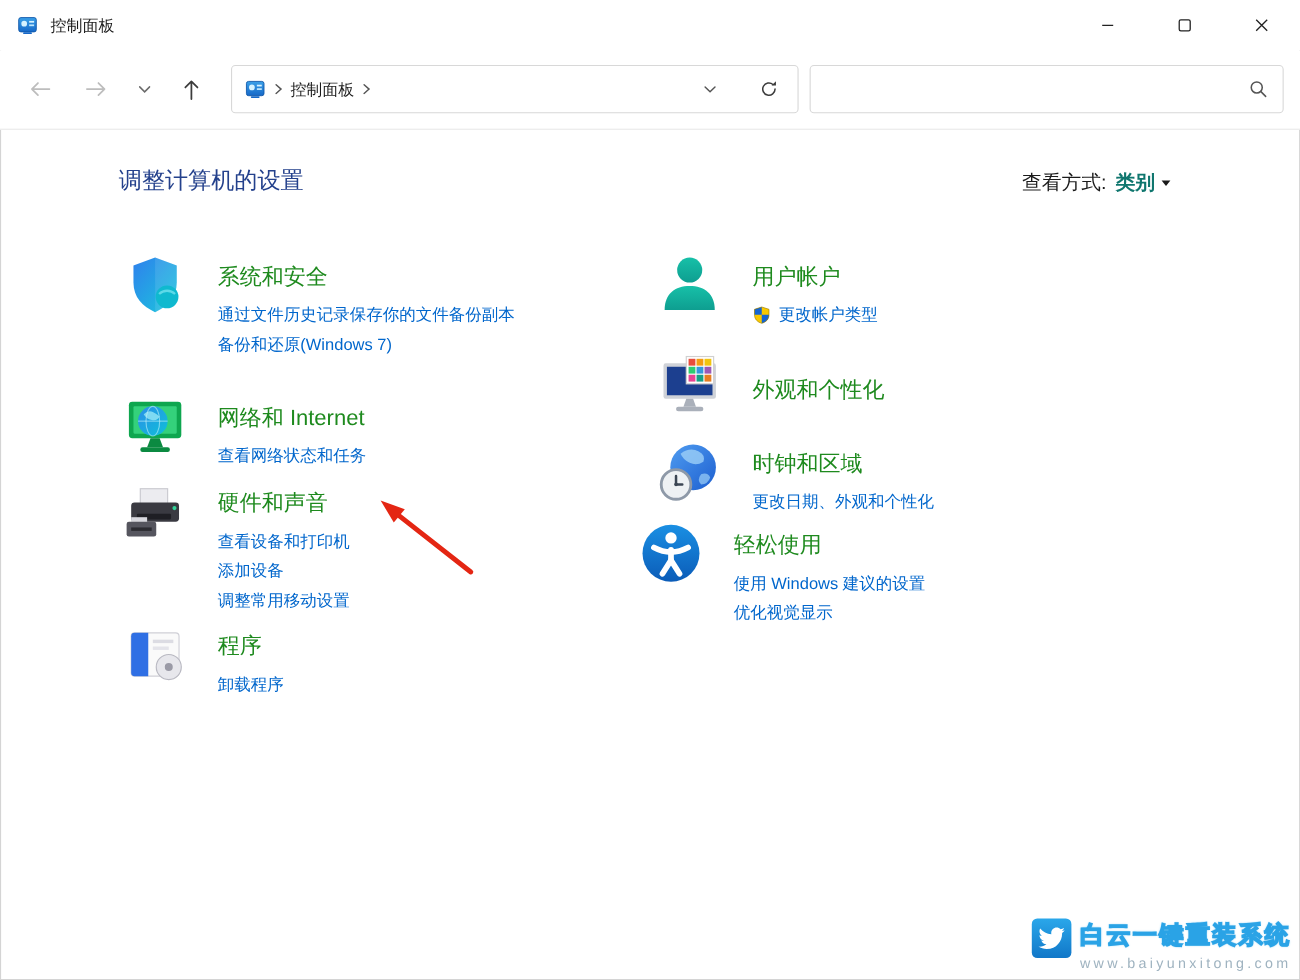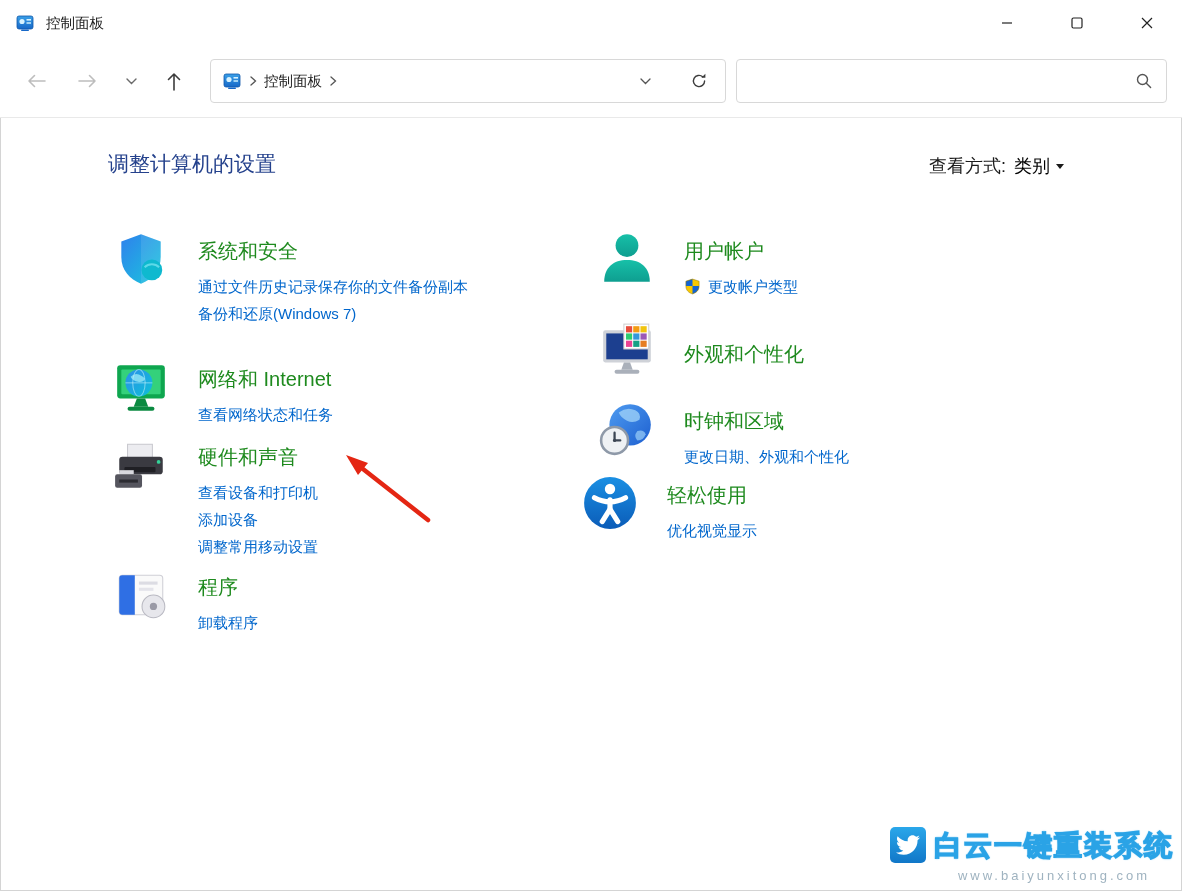--- a/index.html
+++ b/index.html
@@ -20,36 +20,36 @@
   .nav-ico{position:absolute;width:28px;height:28px;top:21px;display:flex;align-items:center;justify-content:center;cursor:pointer;}
   .addrbar{position:absolute;left:210px;top:13px;width:516px;height:44px;border:1px solid #d8d8d8;border-radius:4px;display:flex;align-items:center;padding:0 10px 0 12px;box-sizing:border-box;cursor:text;background:#fff;}
   .addrbar .crumb{font-size:14.5px;color:#1b1b1b;margin:0 7px;cursor:pointer;white-space:nowrap;}
   .addr-right{display:flex;align-items:center;gap:40px;margin-left:auto;padding-right:8px;}
   .searchbox{position:absolute;left:736px;top:13px;width:431px;height:44px;border:1px solid #d8d8d8;border-radius:4px;display:flex;align-items:center;padding:0 14px;box-sizing:border-box;background:#fff;}
   .searchbox input{border:none;outline:none;flex:1;font-size:14px;font-family:"Liberation Sans",sans-serif;background:transparent;color:#222;}
   
   .page-heading{position:absolute;left:108px;top:150px;font-size:21px;font-weight:500;color:#24418c;}
   .view-by{position:absolute;right:118px;top:154px;font-size:18px;display:flex;align-items:flex-start;gap:8px;}
   .view-by .lbl{color:#1b1b1b;}
-  .view-by .val{color:#000000;cursor:pointer;display:flex;align-items:center;gap:6px;}
+  .view-by .val{color:#0f766e;cursor:pointer;display:flex;align-items:center;gap:6px;font-weight:bold;}
   .caret{width:0;height:0;border-left:4.5px solid transparent;border-right:4.5px solid transparent;border-top:5px solid #1a1a1a;display:inline-block;}
   .cat{position:absolute;display:flex;}
   .cat-icon{width:60px;flex:0 0 60px;margin-right:26px;margin-top:6px;cursor:pointer;}
   .cat-body{display:flex;flex-direction:column;}
   .cat-title{font-size:20px;color:#1e8a1e;margin:14px 0 8px 0;cursor:pointer;white-space:nowrap;}
   .cat-link{font-size:15px;color:#0066cc;line-height:27px;cursor:pointer;white-space:nowrap;display:flex;align-items:center;}
   .cat-link .uac{margin-right:7px;display:inline-flex;}
   .pad-title{padding-top:12px;}
   
   .red-arrow{position:absolute;left:336px;top:450px;pointer-events:none;}
   
   .watermark{position:absolute;right:8px;bottom:8px;display:flex;align-items:flex-start;gap:8px;}
   .wm-logo{width:36px;height:36px;border-radius:5px;background:linear-gradient(180deg,#2aa7ea,#1177c8);display:flex;align-items:center;justify-content:center;}
   .wm-col{display:flex;flex-direction:column;align-items:center;}
-  .wm-title{font-size:28px;font-weight:bold;letter-spacing:2px;color:#ffffff;-webkit-text-stroke:1.3px #2aa3e6;text-shadow:0 0 1px #2aa3e6, 0 0 2px #2aa3e6;white-space:nowrap;}
+  .wm-title{font-size:22px;font-weight:bold;letter-spacing:2px;color:#ffffff;-webkit-text-stroke:1.3px #2aa3e6;text-shadow:0 0 1px #2aa3e6, 0 0 2px #2aa3e6;white-space:nowrap;}
   .wm-url{font-size:13px;letter-spacing:3px;color:#9fb3c0;margin-top:3px;white-space:nowrap;}
 </style>
 </head>
 <body>
 
 <div class="titlebar">
   <span class="app-icon">
     <svg width="18" height="18" viewBox="0 0 18 18">
       <defs>
           <linearGradient id="gCp" x1="0" y1="0" x2="0" y2="1">
@@ -339,20 +339,21 @@
         </defs>
       <circle cx="28" cy="28" r="25" fill="url(#gEase)"></circle>
       <circle cx="28" cy="14.5" r="5" fill="#ffffff"></circle>
       <path d="M13 23 Q28 31 43 23" stroke="#ffffff" stroke-width="5" fill="none" stroke-linecap="round"></path>
       <path d="M28 25 V34" stroke="#ffffff" stroke-width="5" stroke-linecap="round"></path>
       <path d="M28 34 L20.5 46 M28 34 L35.5 46" stroke="#ffffff" stroke-width="5" stroke-linecap="round"></path>
     </svg>
   </div>
   <div class="cat-body">
     <div class="cat-title">轻松使用</div>
+    <div class="cat-link">使用 Windows 建议的设置</div>
     <div class="cat-link">优化视觉显示</div>
   </div>
 </div>
 
 <svg class="red-arrow" width="104" height="84" viewBox="0 0 104 84">
   <line x1="92" y1="70" x2="27" y2="19" stroke="#e42613" stroke-width="4.5" stroke-linecap="round"></line>
   <polygon points="10,5 32,13 22,25" fill="#e42613"></polygon>
 </svg>
 
 <div class="watermark">

